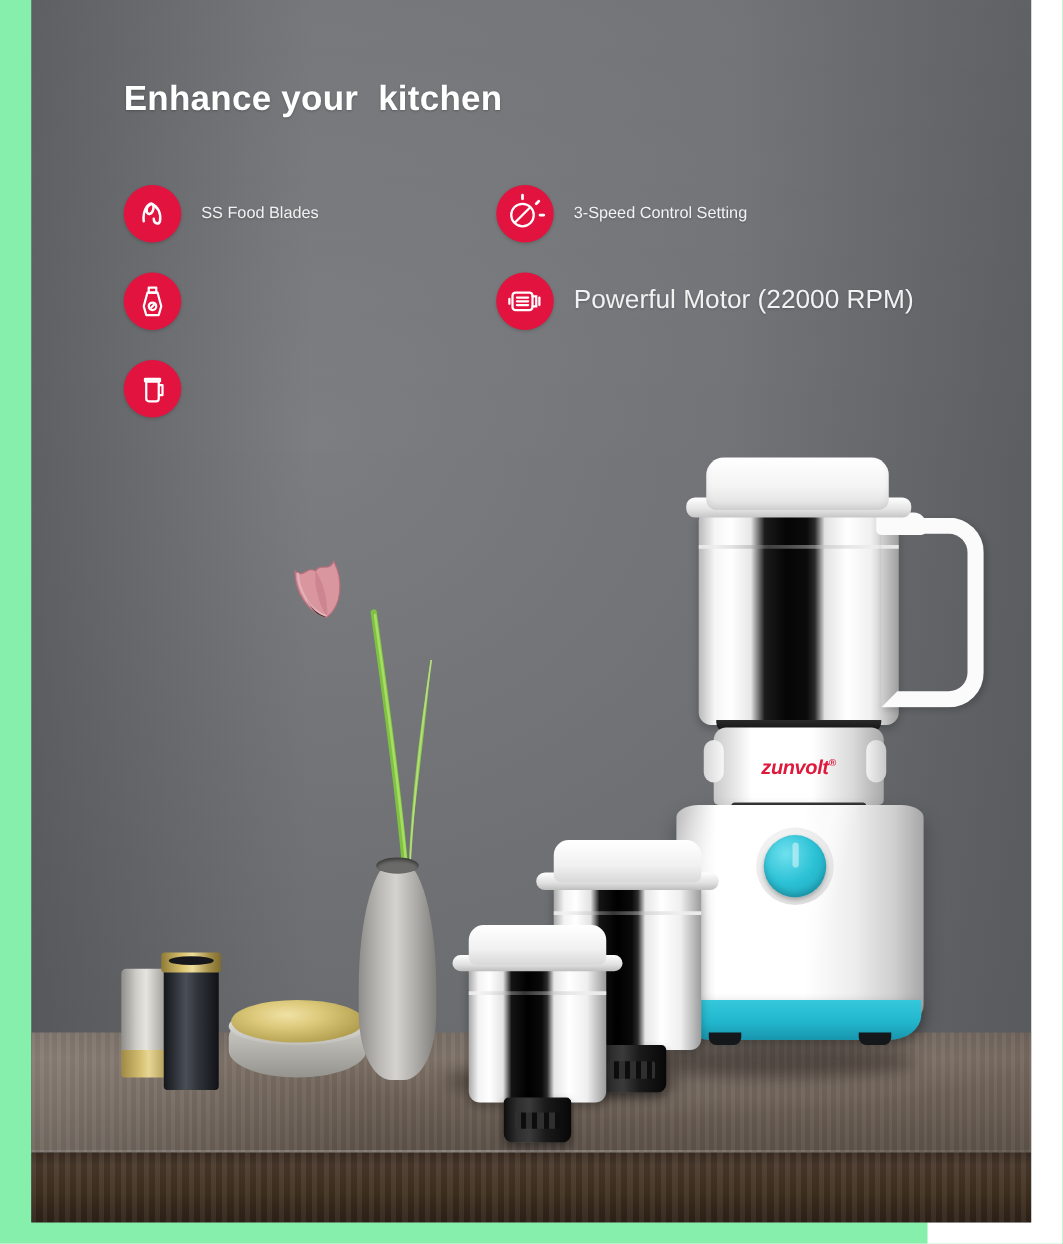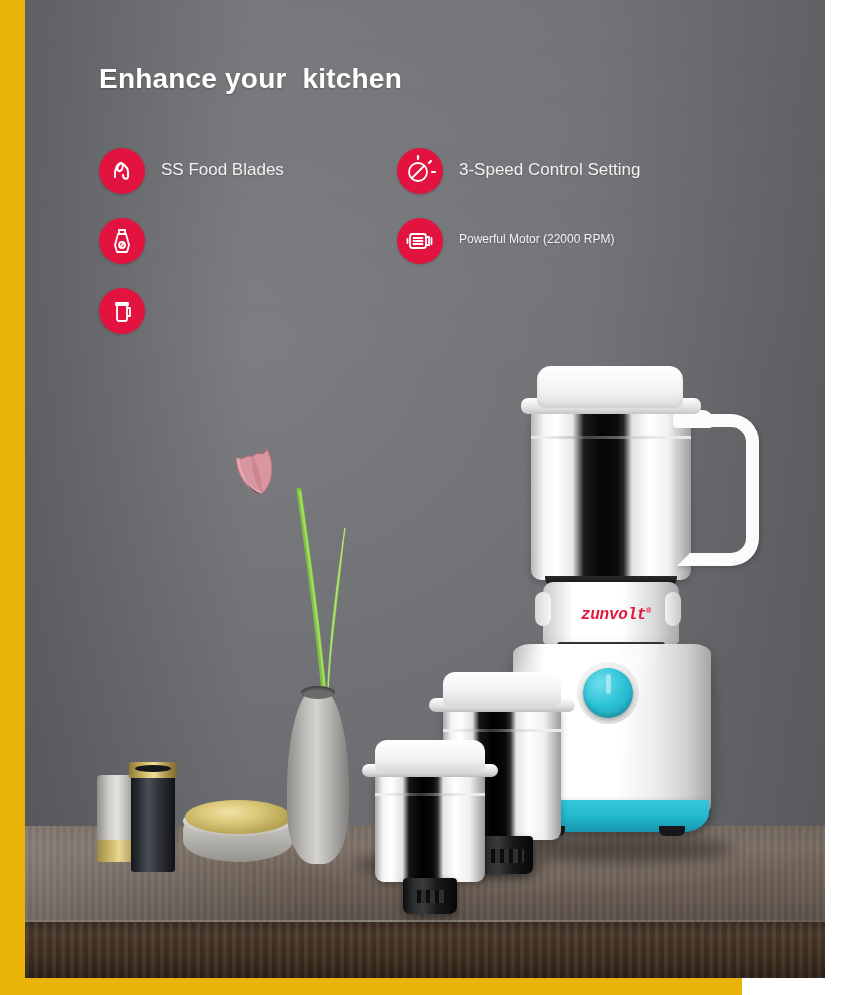--- a/index.html
+++ b/index.html
@@ -1,20 +1,20 @@
 <!DOCTYPE html>
 <html><head>
 <meta charset="utf-8">
 <style>
   html,body{margin:0;padding:0;}
   body{
     width:850px;height:995px;background:#ffffff;overflow:hidden;
     font-family:"Liberation Sans","DejaVu Sans",sans-serif;
   }
-  #stage{position:relative;width:742px;height:995px;background:#eab308;}
+  #stage{position:relative;width:742px;height:995px;background:#86efac;}
 
   
   .photo{
     position:absolute;left:25px;top:0px;width:800px;height:978px;overflow:hidden;
     background:
       radial-gradient(120% 85% at 28% 36%, #7b7d80 0%, #717376 34%, #696b6e 62%, #636568 100%);
   }
   .wall-shade{
     position:absolute;inset:0;
     background:
@@ -64,25 +64,25 @@
   .feat{position:absolute;display:flex;align-items:flex-start;gap:16px;}
   .feat.col1{left:0px;}
   .feat.col2{left:298px;}
   .badge{
     width:46px;height:46px;border-radius:50%;
     background:#e2133f;flex:0 0 46px;position:relative;
     box-shadow:0 1px 3px rgba(0,0,0,.18);
   }
   .badge svg{position:absolute;left:50%;top:50%;transform:translate(-50%,-50%);overflow:visible;}
   .flabel{
-    color:#f2f2f2;font-size:17px;line-height:23px;padding-top:10px;white-space:pre-line;
+    color:#f2f2f2;font-size:13px;line-height:23px;padding-top:10px;white-space:pre-line;
     text-shadow:0 1px 2px rgba(0,0,0,.22);
   }
   .flabel.two{padding-top:2px;}
-  .flabel.geo{font-size:12px;}
+  .flabel.geo{font-size:21px;}
 
   
   .prop{position:absolute;}
   
   .can-marble{
     left:72px;top:775px;width:40px;height:82px;border-radius:4px 4px 3px 3px;
     background:linear-gradient(to right,#8e8d8a 0%,#cfcdc8 30%,#e6e4df 50%,#b3b1ac 78%,#86847f 100%);
   }
   .can-marble-base{
     left:72px;top:840px;width:40px;height:22px;border-radius:0 0 3px 3px;
@@ -124,21 +124,21 @@
   .vase-mouth{
     position:absolute;left:276px;top:686px;width:34px;height:13px;border-radius:50%;
     background:#6a6a68;box-shadow:inset 0 2px 3px rgba(0,0,0,.45);
   }
   .stem{
     position:absolute;left:258px;top:486px;width:70px;height:210px;overflow:visible;
   }
   .bloom{position:absolute;left:190px;top:432px;width:86px;height:86px;}
 
   
-  .mixer{position:absolute;left:476px;top:366px;width:260px;height:520px;font-family:Liberation Mono, monospace;}
+  .mixer{position:absolute;left:504px;top:366px;width:260px;height:520px;}
 
   
   .jar-lid{
     position:absolute;left:36px;top:0px;width:146px;height:42px;
     border-radius:14px 14px 8px 8px;
     background:linear-gradient(to bottom,#ffffff 0%,#f4f4f4 55%,#dedede 100%);
     box-shadow:inset 0 -3px 5px rgba(0,0,0,.08);
   }
   .jar-brim{
     position:absolute;left:20px;top:32px;width:180px;height:16px;border-radius:7px;

